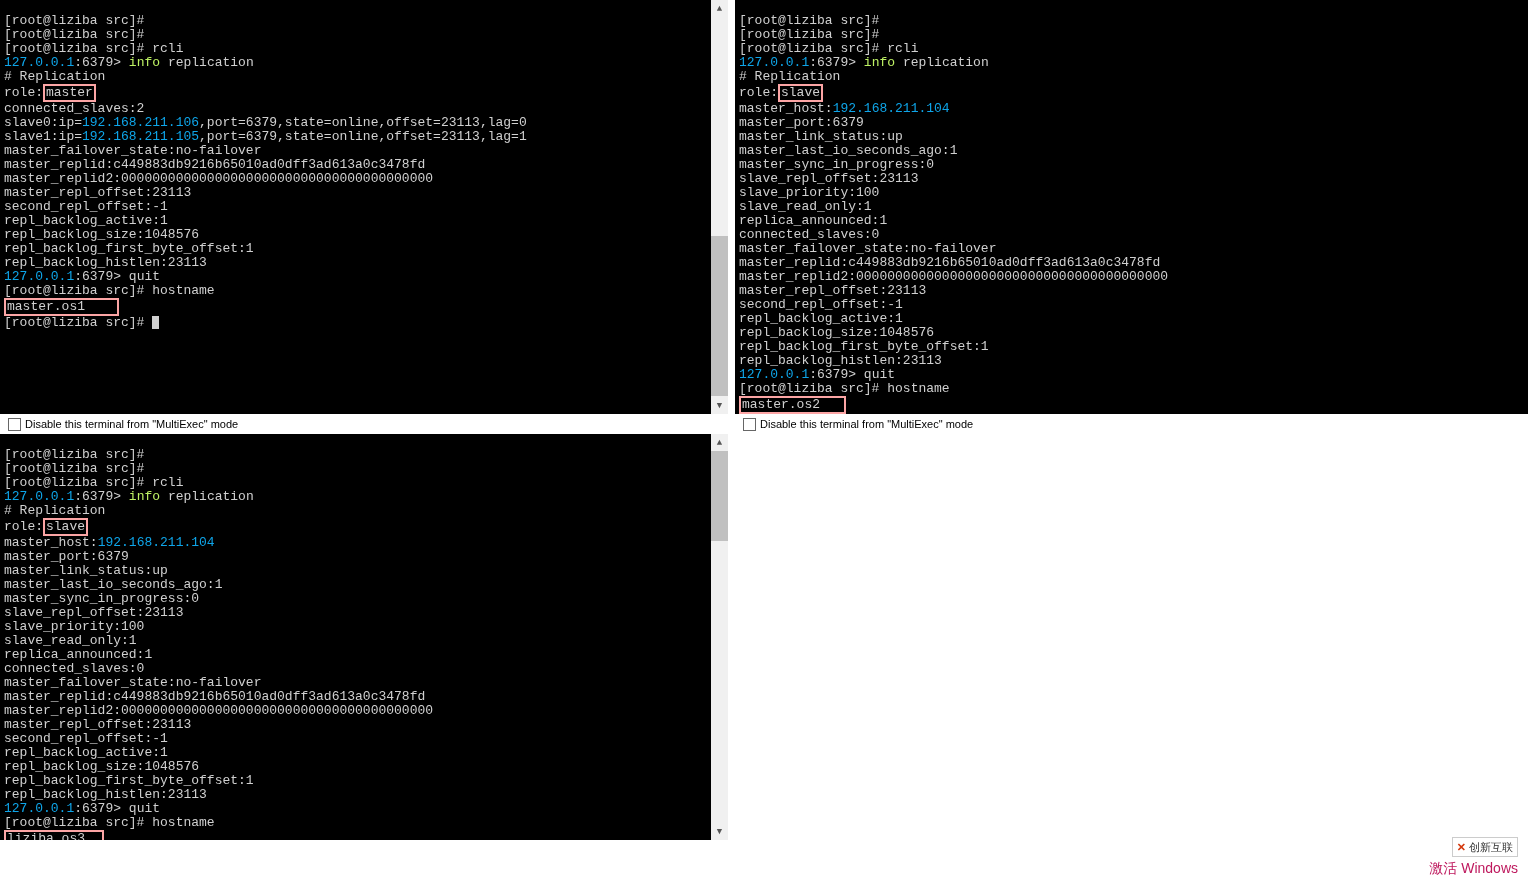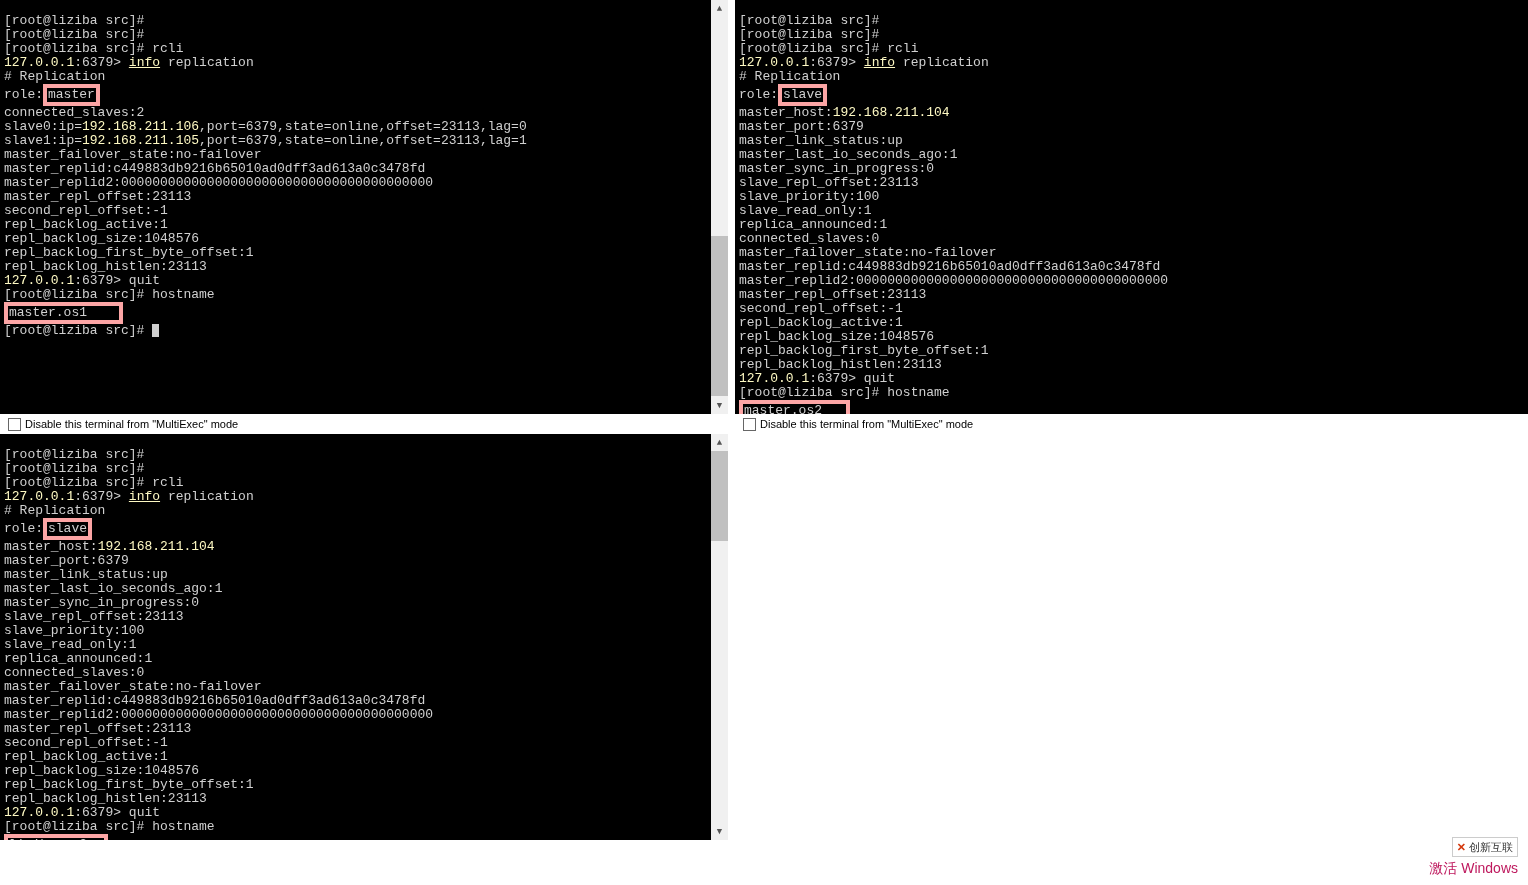--- a/index.html
+++ b/index.html
@@ -60,24 +60,24 @@
       padding-left: 8px;
       gap: 4px;
     }
     .checkbox {
       width: 13px;
       height: 13px;
       border: 1px solid #666;
       background: #fff;
       display: inline-block;
     }
-    .ip { color: #fef9c3; }
-    .cmd { color: #fef9c3; text-decoration: underline; }
+    .ip { color: #0ea5e9; }
+    .cmd { color: #bef264; }
     .red-box {
-      border: 4px solid #fca5a5;
+      border: 2px solid #fca5a5;
       padding: 0 1px;
       display: inline-block;
     }
     .cursor {
       display: inline-block;
       width: 7px;
       height: 13px;
       background: #d0d0d0;
       vertical-align: middle;
     }

